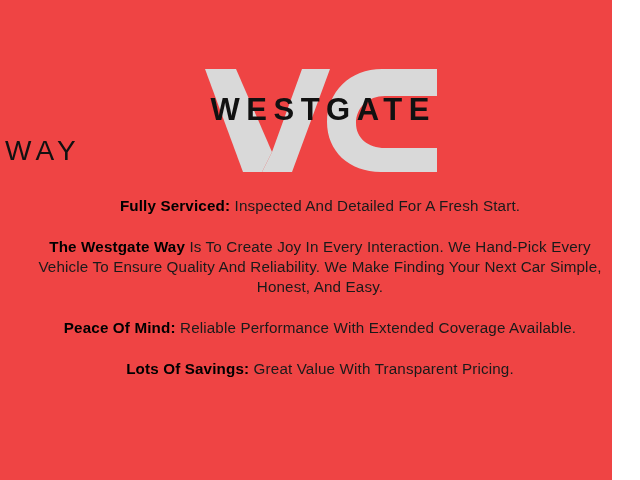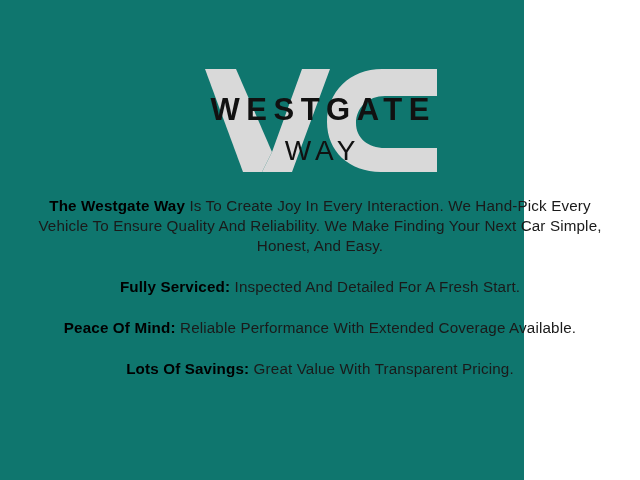--- a/index.html
+++ b/index.html
@@ -10,23 +10,23 @@
   body {
     width: 640px;
     height: 480px;
     background: #ffffff;
     font-family: "Liberation Sans", sans-serif;
     overflow: hidden;
   }
 
   .page {
     position: relative;
-    width: 524px;
+    width: 612px;
     height: 480px;
-    background: #0f766e;
+    background: #ef4444;
     box-sizing: border-box;
   }
 
   
   .logo-block {
     position: relative;
     width: 640px;
     height: 185px;
   }
 
@@ -61,21 +61,20 @@
     line-height: 32px;
     white-space: nowrap;
     text-indent: 6.5px;
   }
 
   .logo-secondary {
     position: absolute;
     left: 0;
     top: 136px;
     width: 640px;
-    text-align: center;
     font-family: "Liberation Sans", sans-serif;
     font-size: 28px;
     font-weight: 400;
     letter-spacing: 5px;
     color: #111111;
     line-height: 30px;
     white-space: nowrap;
     text-indent: 5px;
   }
 
@@ -125,25 +124,25 @@
     <div class="logo-text-wrap">
       <div class="logo-primary">WESTGATE</div>
       <div class="logo-secondary">WAY</div>
     </div>
 
   </div>
 
   <div class="body-copy">
 
     <p class="para">
-      <span class="lead">The Westgate Way</span><span> Is To Create Joy In Every Interaction. We Hand-Pick Every Vehicle To Ensure Quality And Reliability. We Make Finding Your Next Car Simple, Honest, And Easy.</span>
+      <span class="lead">Fully Serviced:</span><span> Inspected And Detailed For A Fresh Start.</span>
     </p>
 
     <p class="para">
-      <span class="lead">Fully Serviced:</span><span> Inspected And Detailed For A Fresh Start.</span>
+      <span class="lead">The Westgate Way</span><span> Is To Create Joy In Every Interaction. We Hand-Pick Every Vehicle To Ensure Quality And Reliability. We Make Finding Your Next Car Simple, Honest, And Easy.</span>
     </p>
 
     <p class="para">
       <span class="lead">Peace Of Mind:</span><span> Reliable Performance With Extended Coverage Available.</span>
     </p>
 
     <p class="para">
       <span class="lead">Lots Of Savings:</span><span> Great Value With Transparent Pricing.</span>
     </p>
 

